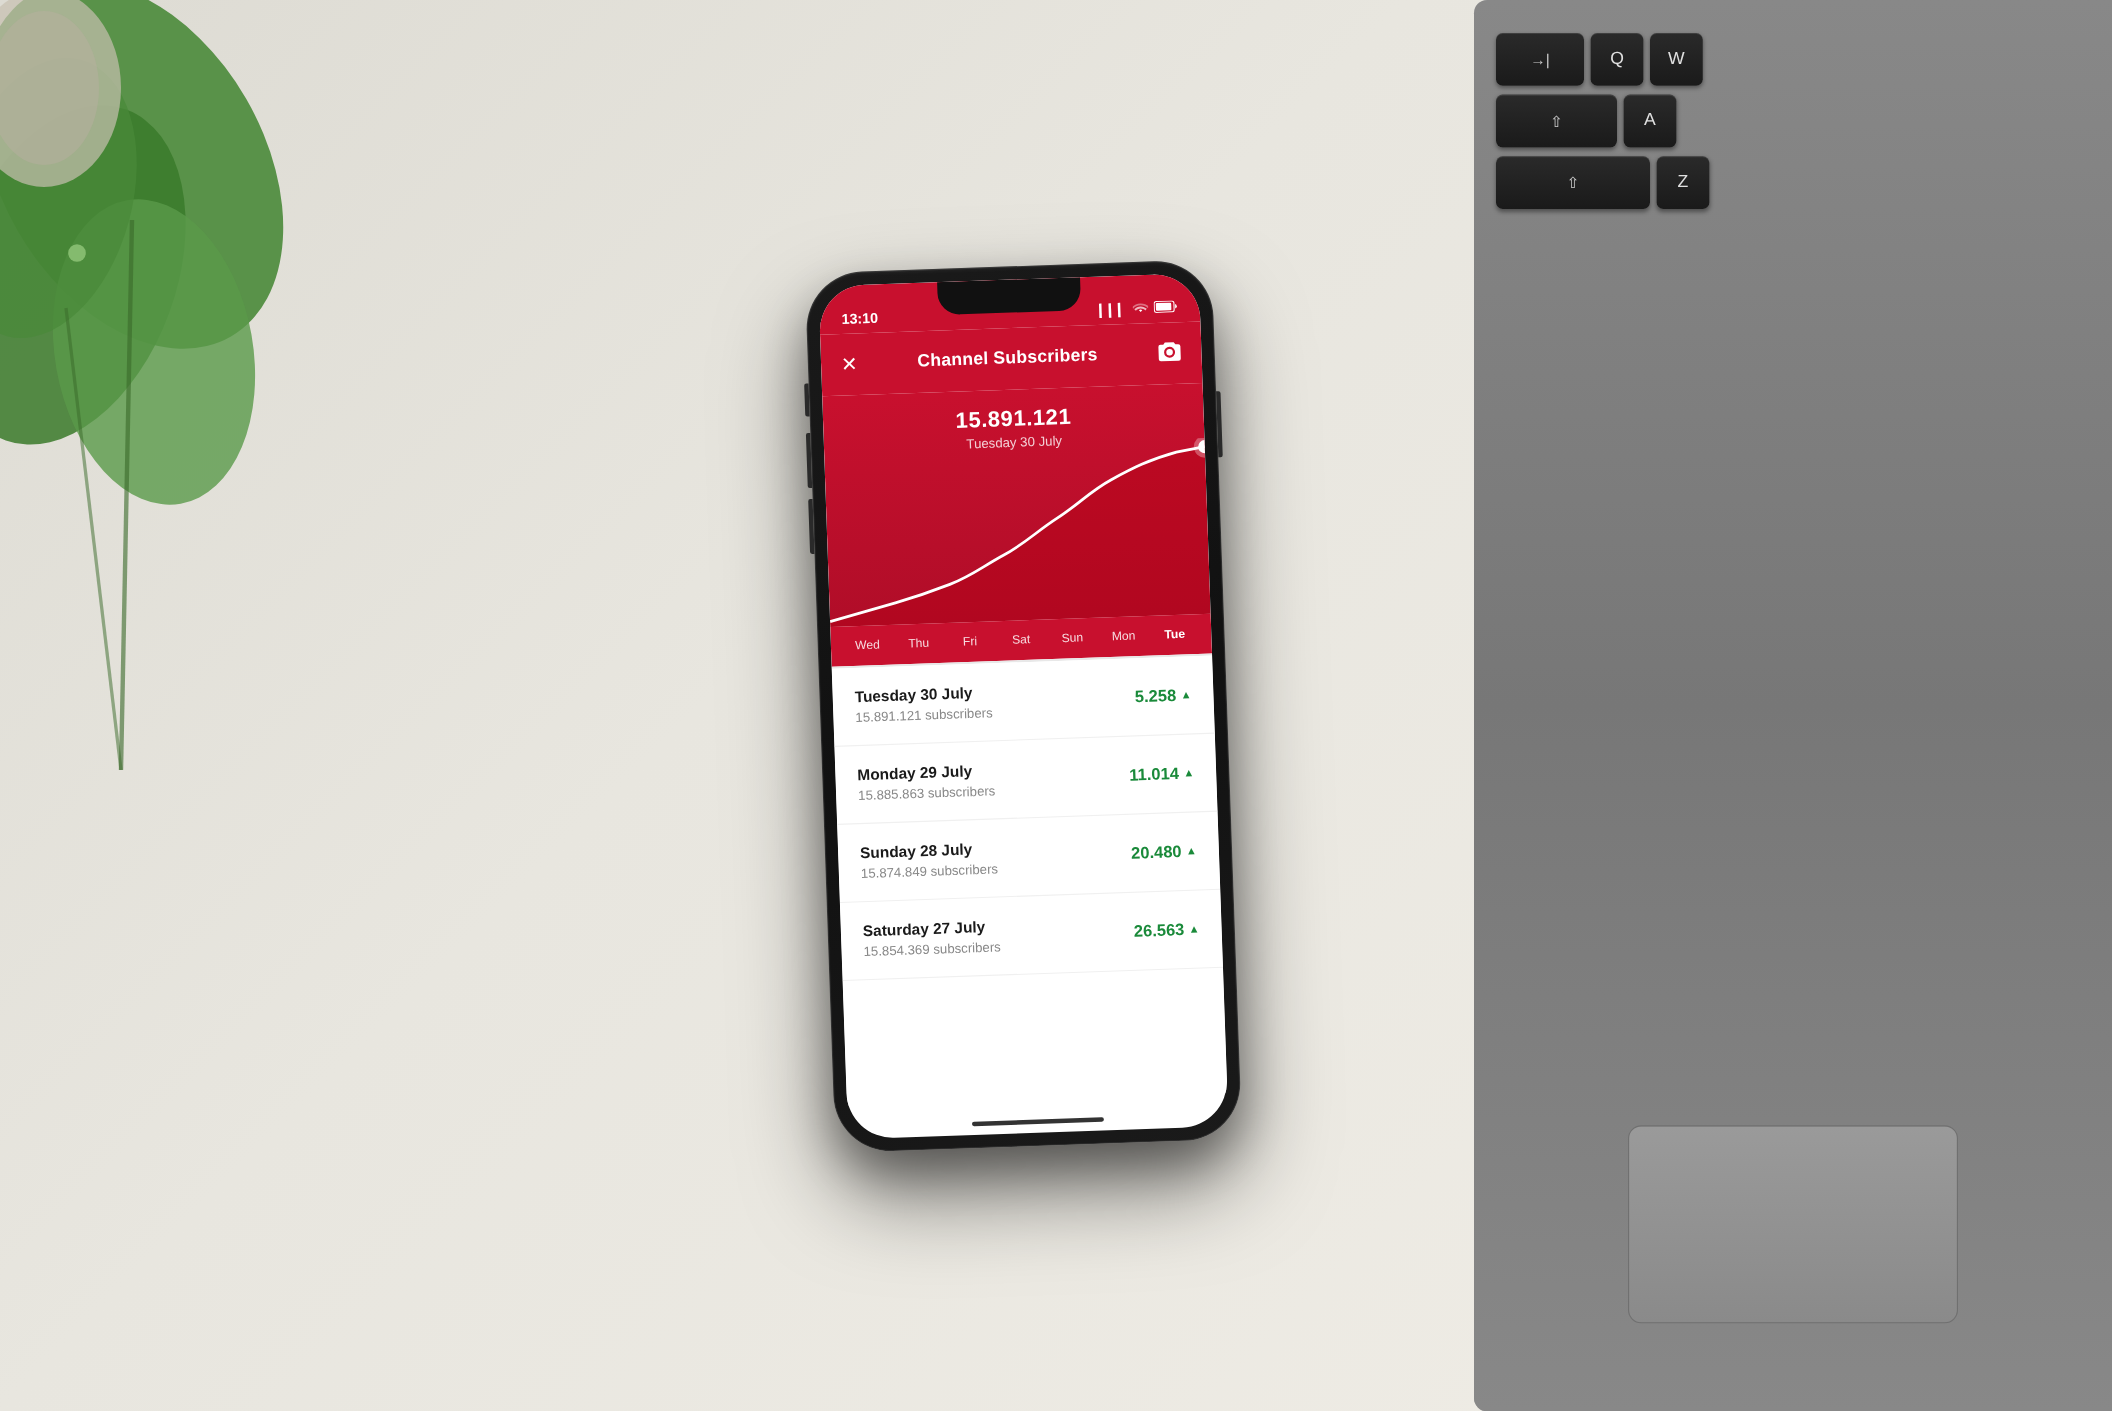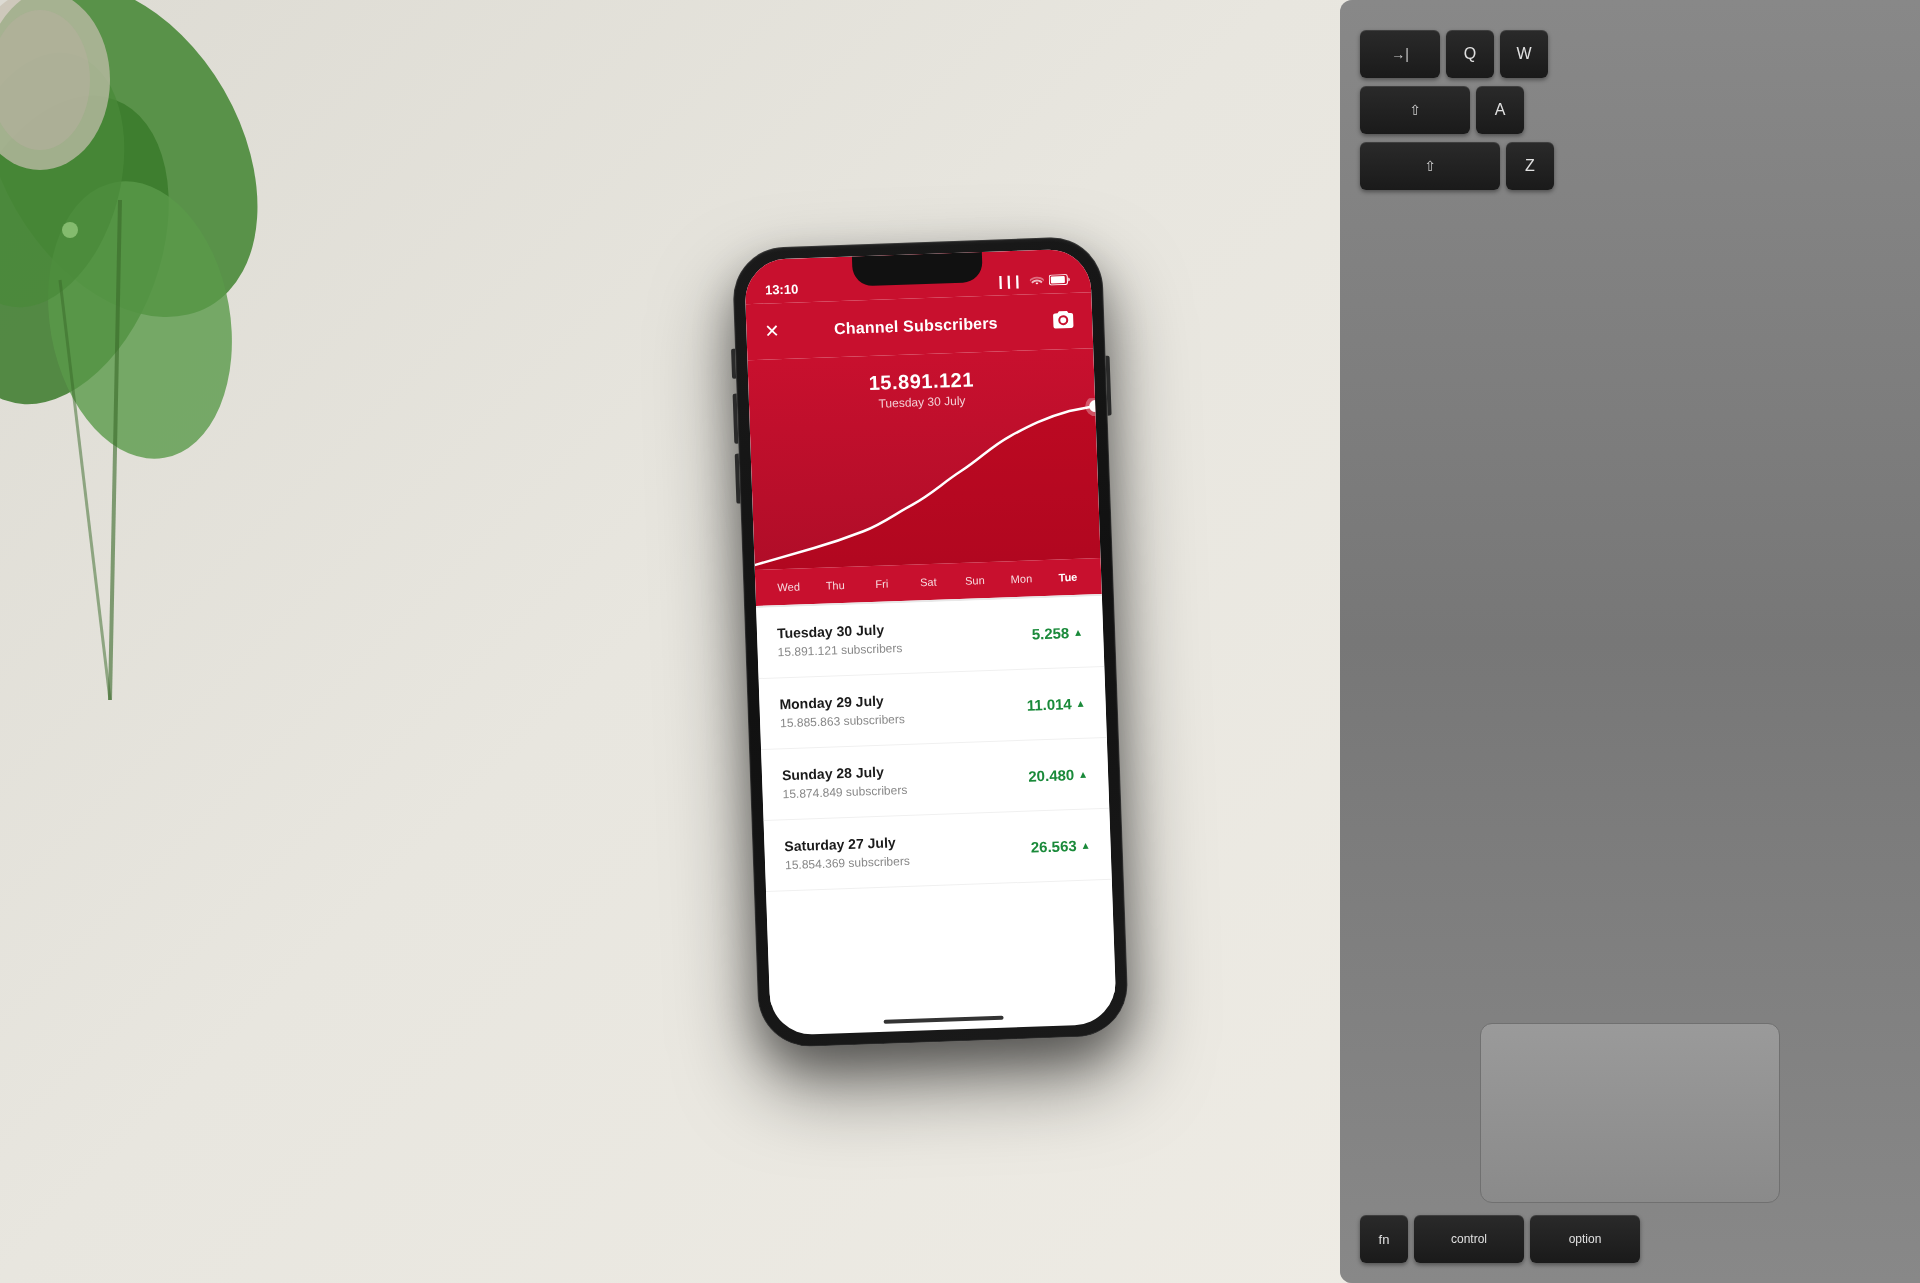--- a/index.html
+++ b/index.html
@@ -447,31 +447,20 @@
       <div class="key widest">
         <span class="key-icon">⇧</span>
       </div>
       <div class="key">
         <span class="main-char">Z</span>
       </div>
     </div>
 
     <div style="flex: 1;"></div>
 
-    <div class="key-row">
-      <div class="key">
-        <span class="main-char" style="font-size:13px;">fn</span>
-      </div>
-      <div class="key wider">
-        <span class="main-char" style="font-size:12px;">control</span>
-      </div>
-      <div class="key wider">
-        <span class="main-char" style="font-size:12px;">option</span>
-      </div>
-    </div>
   </div>
 
   <div class="trackpad"></div>
 </div>
 
 <div class="phone-container">
   <div class="phone-body">
 
     <div class="phone-btn-right"></div>
     <div class="phone-btn-left1"></div>

